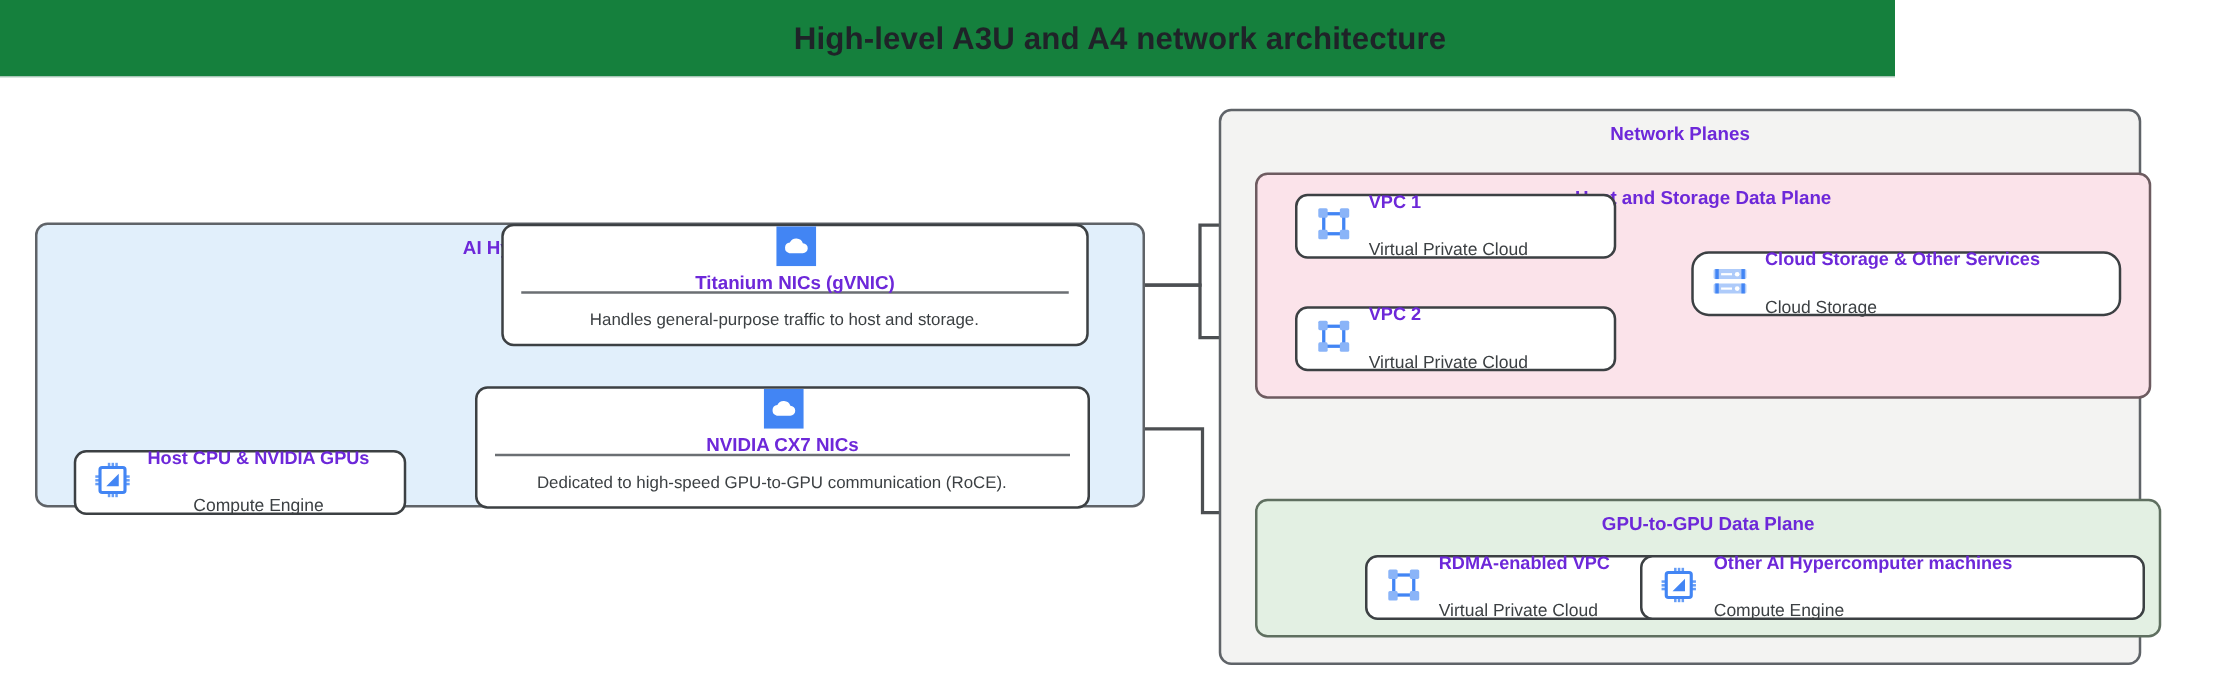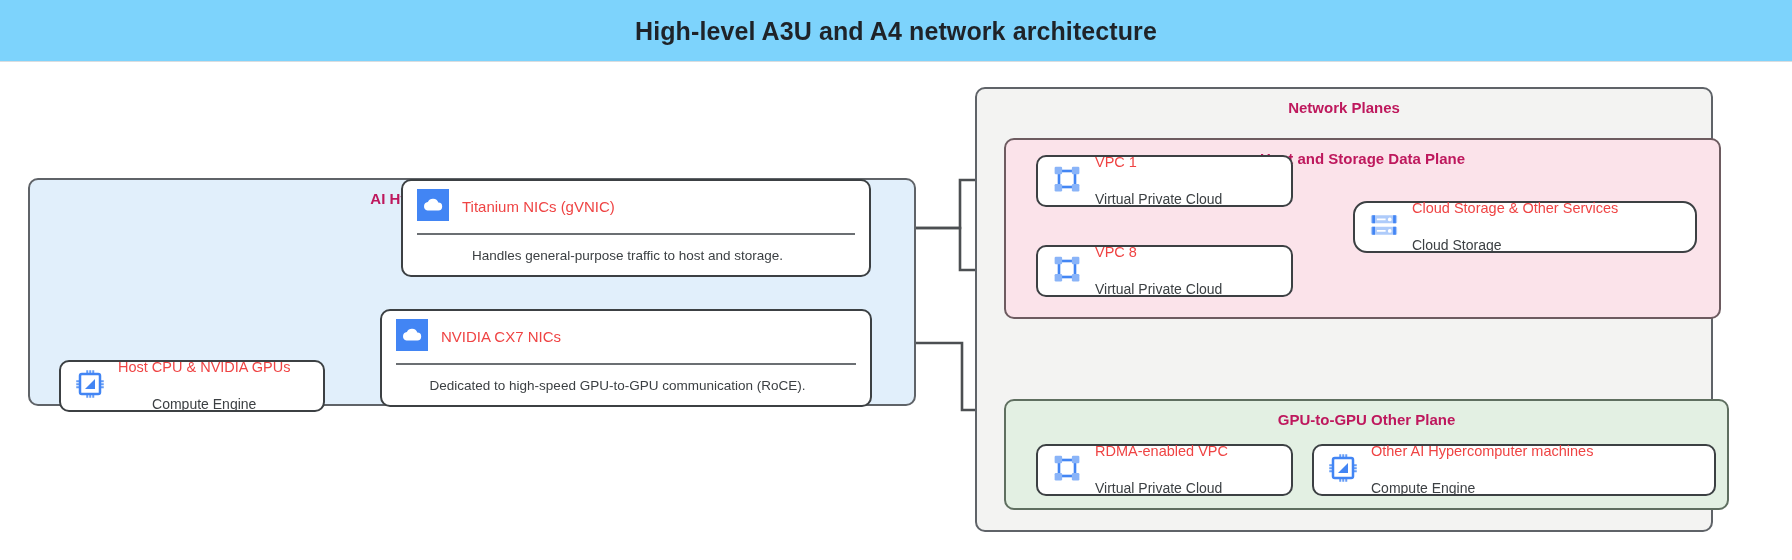--- a/index.html
+++ b/index.html
@@ -6,61 +6,61 @@
   body{
     width:1792px;height:560px;
     background:#ffffff;
     font-family:"Liberation Sans","DejaVu Sans",sans-serif;
     color:#202124;
     overflow:hidden;
     position:relative;
   }
   
   .titlebar{
-    position:absolute;left:0;top:0;width:1792px;height:62px;
-    background:#7dd3fc;
+    position:absolute;left:0;top:0;width:1516px;height:62px;
+    background:#15803d;
     border-bottom:1px solid #d9dde0;
     box-sizing:border-box;
   }
   .titlebar .title{
     position:absolute;left:0;top:0;width:1792px;height:62px;
     display:flex;align-items:center;justify-content:center;
     font-size:25px;font-weight:bold;letter-spacing:.1px;color:#1f2328;
   }
   
   .canvas{position:absolute;left:0;top:62px;width:1792px;height:498px;background:#fff;}
 
   
   .group{
     position:absolute;box-sizing:border-box;
     border:2px solid #5f6368;border-radius:10px;
   }
   .group > .group-title{
     position:absolute;left:0;right:0;top:10px;
-    text-align:center;font-size:15px;font-weight:bold;color:#be185d;
+    text-align:center;font-size:15px;font-weight:bold;color:#6d28d9;
   }
   .g-blue{background:#e1effb;}
   .g-gray{background:#f3f3f2;}
   .g-pink{background:#fbe3ea;border-color:#6d5b60;}
   .g-green{background:#e3f0e3;border-color:#5f6f60;}
 
   
   .card{
     position:absolute;box-sizing:border-box;
     background:#ffffff;border:2px solid #3c4043;border-radius:10px;
     display:flex;align-items:center;
   }
   .card .ic{flex:0 0 auto;margin-left:14px;margin-right:13px;display:block;}
   .card .txt{display:flex;flex-direction:column;justify-content:center;line-height:1.22;}
-  .card .t1{font-size:14.5px;font-weight:normal;color:#ef4444;white-space:nowrap;}
+  .card .t1{font-size:14.5px;font-weight:bold;color:#6d28d9;white-space:nowrap;}
   .card .t2{font-size:14px;color:#3c4043;white-space:nowrap;margin-top:20px;}
 
   
   .card-nic{display:block;padding:0;}
-  .card-nic .nic-head{display:flex;align-items:center;height:52px;}
+  .card-nic .nic-head{display:flex;align-items:center;height:52px;flex-direction:column;}
   .card-nic .nic-head .t1{font-size:15px;}
   .card-nic .rule{height:2px;background:#6b6f73;margin:0 14px;}
   .card-nic .nic-desc{
     text-align:center;font-size:13.5px;color:#3c4043;
     padding:13px 27px 0 10px;white-space:nowrap;
   }
 
   
   .wires{position:absolute;left:0;top:0;width:1792px;height:498px;pointer-events:none;}
 </style>
@@ -187,21 +187,21 @@
     <span class="ic">
       <svg width="30" height="30" viewBox="0 0 24 24">
         <rect x="5.6" y="5.6" width="12.8" height="12.8" fill="none" stroke="#4285f4" stroke-width="2.1"></rect>
         <rect x="2.1" y="2.1" width="6" height="6" rx="1" fill="#8ab4f8"></rect>
         <rect x="15.9" y="2.1" width="6" height="6" rx="1" fill="#8ab4f8"></rect>
         <rect x="2.1" y="15.9" width="6" height="6" rx="1" fill="#8ab4f8"></rect>
         <rect x="15.9" y="15.9" width="6" height="6" rx="1" fill="#8ab4f8"></rect>
       </svg>
     </span>
     <span class="txt">
-      <span class="t1">VPC 8</span>
+      <span class="t1">VPC 2</span>
       <span class="t2">Virtual Private Cloud</span>
     </span>
   </div>
 
   <div class="card" style="left:1353px;top:139px;width:344px;height:52px;border-radius:14px;">
     <span class="ic">
       <svg width="30" height="30" viewBox="0 0 24 24">
         <rect x="1.5" y="4.2" width="21" height="6.4" rx="1" fill="#aecbfa"></rect>
         <rect x="1.5" y="13.4" width="21" height="6.4" rx="1" fill="#aecbfa"></rect>
         <rect x="2.6" y="4.2" width="2.2" height="6.4" fill="#4285f4"></rect>
@@ -214,24 +214,24 @@
         <rect x="19.3" y="13.4" width="2.2" height="6.4" fill="#4285f4"></rect>
       </svg>
     </span>
     <span class="txt">
       <span class="t1">Cloud Storage &amp; Other Services</span>
       <span class="t2">Cloud Storage</span>
     </span>
   </div>
 
   <div class="group g-green" style="left:1004px;top:337px;width:725px;height:111px;top:337px;">
-    <div class="group-title">GPU-to-GPU Other Plane</div>
-  </div>
-
-  <div class="card" style="left:1036px;top:382px;width:257px;height:52px;">
+    <div class="group-title">GPU-to-GPU Data Plane</div>
+  </div>
+
+  <div class="card" style="left:1092px;top:382px;width:257px;height:52px;">
     <span class="ic">
       <svg width="30" height="30" viewBox="0 0 24 24">
         <rect x="5.6" y="5.6" width="12.8" height="12.8" fill="none" stroke="#4285f4" stroke-width="2.1"></rect>
         <rect x="2.1" y="2.1" width="6" height="6" rx="1" fill="#8ab4f8"></rect>
         <rect x="15.9" y="2.1" width="6" height="6" rx="1" fill="#8ab4f8"></rect>
         <rect x="2.1" y="15.9" width="6" height="6" rx="1" fill="#8ab4f8"></rect>
         <rect x="15.9" y="15.9" width="6" height="6" rx="1" fill="#8ab4f8"></rect>
       </svg>
     </span>
     <span class="txt">

